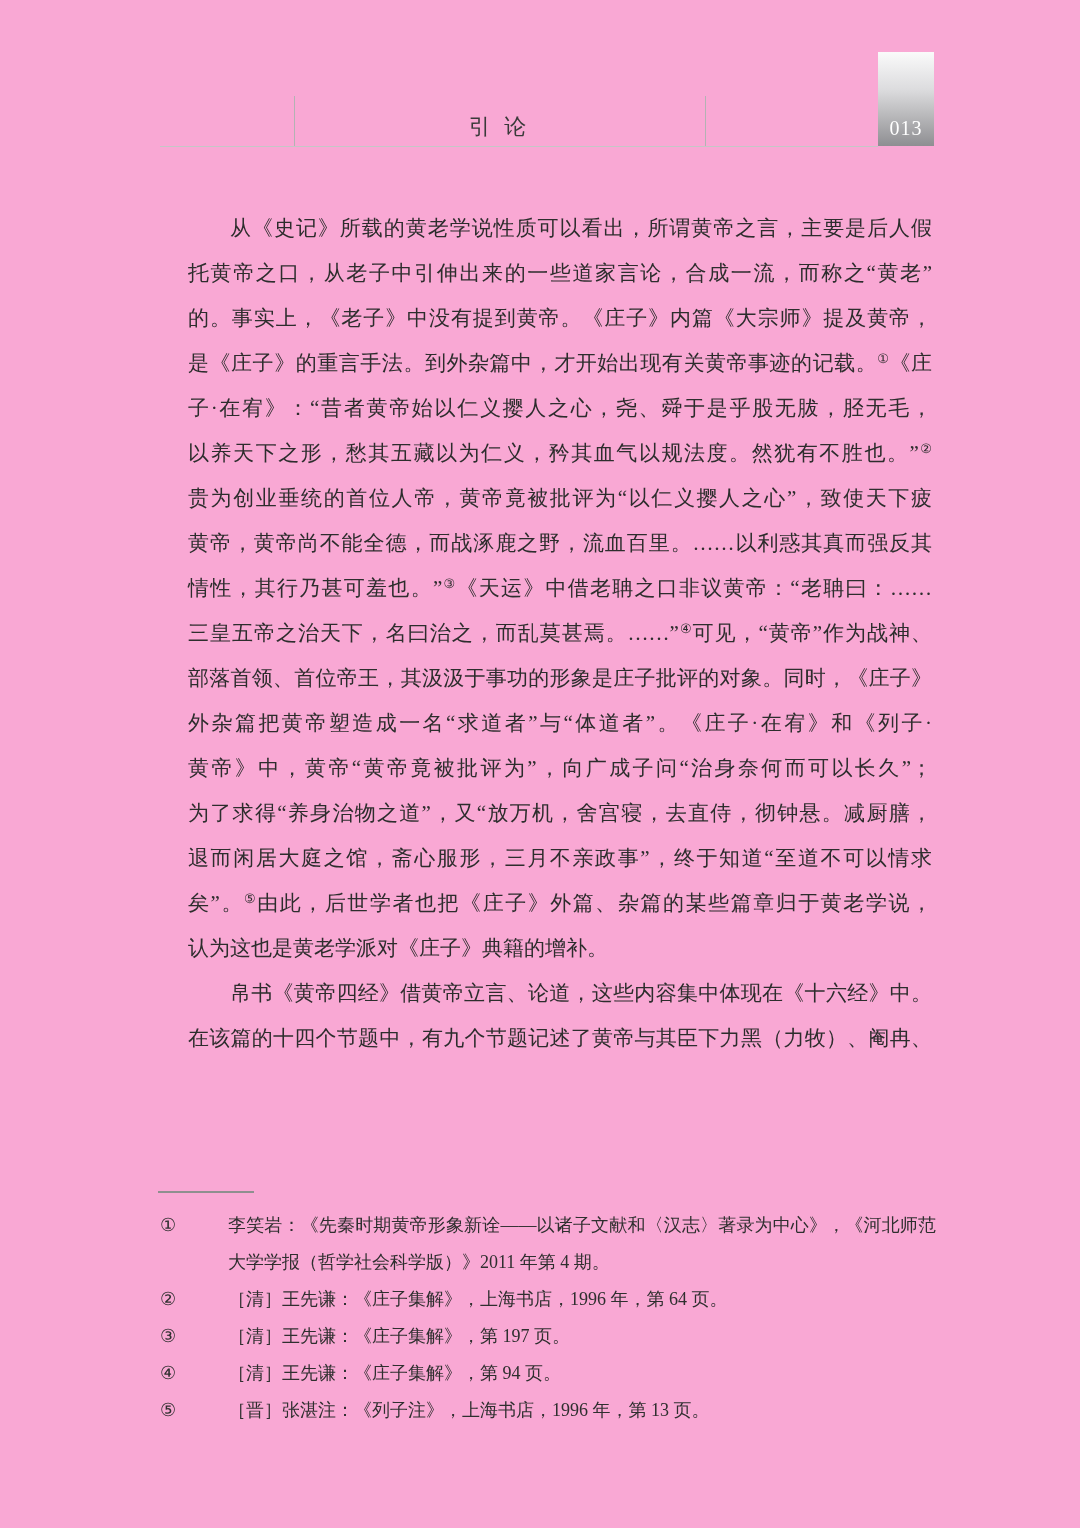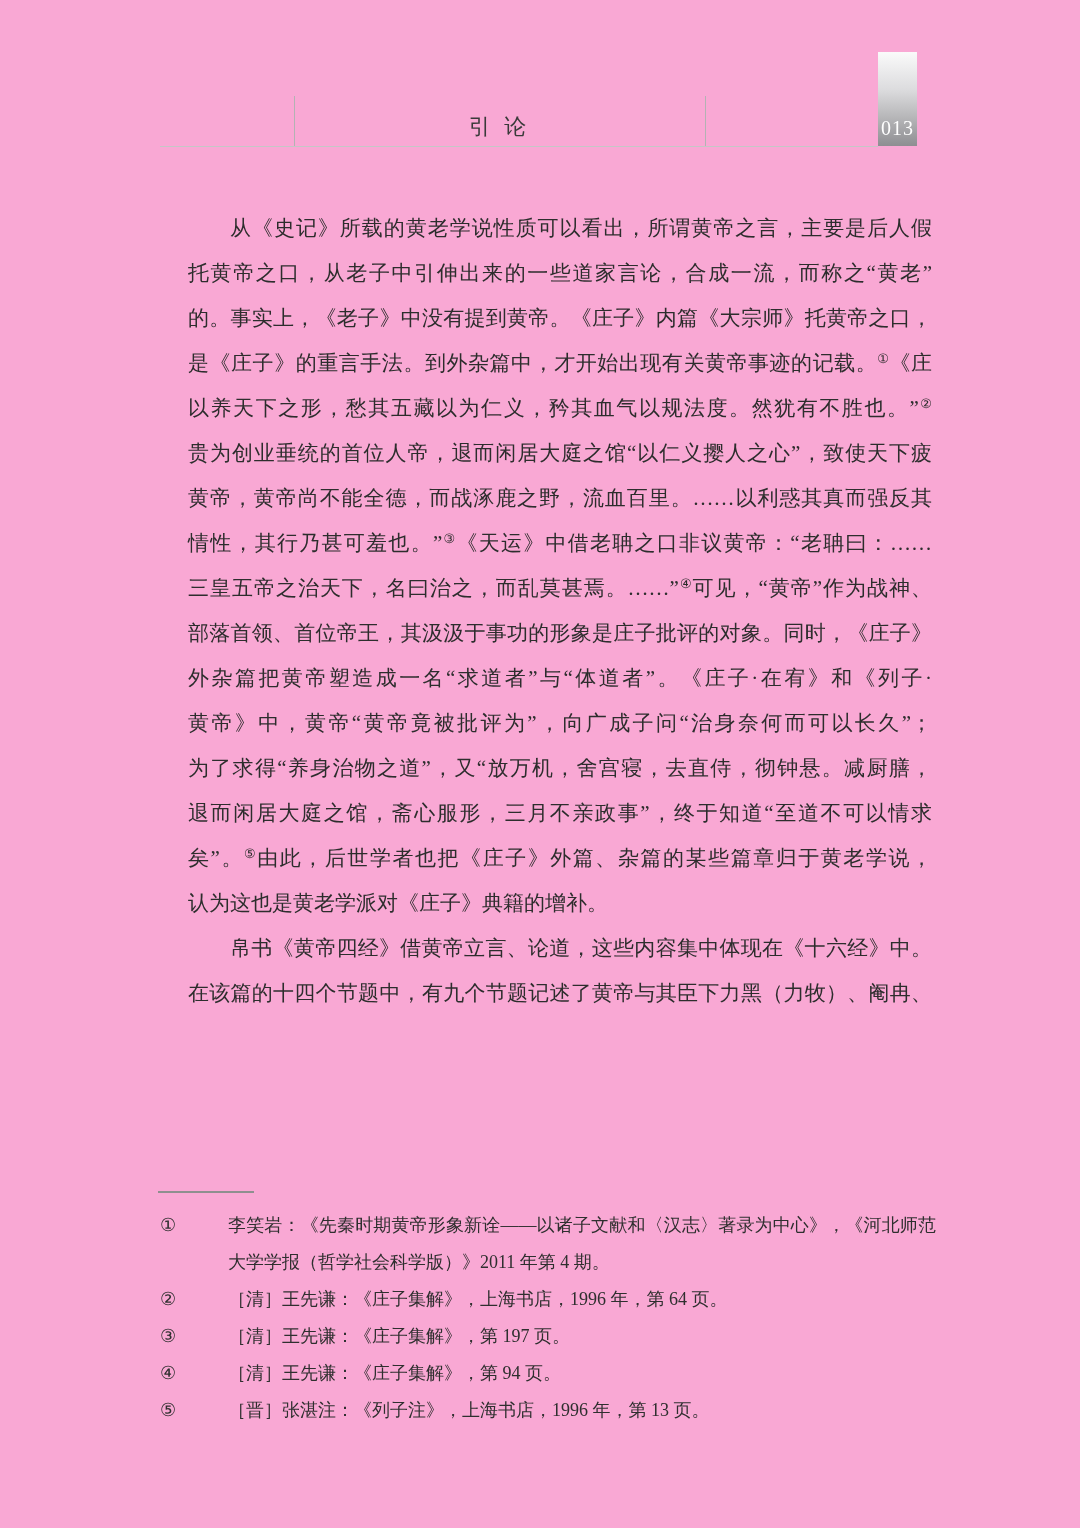--- a/index.html
+++ b/index.html
@@ -12,21 +12,21 @@
   
   .header-rule { position:absolute; left:160px; top:146px; width:718px; height:1px; background:#c6c6c6; }
   .tick { position:absolute; top:96px; width:1px; height:50px; background:#b3b3b3; }
   .tick-left  { left:294px; }
   .tick-right { left:705px; }
   .header-title {
     position:absolute; top:112px; left:294px; width:411px;
     text-align:center; font-size:22px; letter-spacing:4px; color:#3a3a3a;
   }
   .page-bar {
-    position:absolute; left:878px; top:52px; width:39px; height:94px;
+    position:absolute; left:878px; top:52px; width:56px; height:94px;
     background:linear-gradient(to bottom,#fafafa 0%,#dcdcde 40%,#bcbcbe 65%,#8e8e92 100%);
   }
   .page-num {
     position:absolute; left:0; right:0; bottom:6px; text-align:center;
     color:#ffffff; font-size:20px; letter-spacing:1px;
   }
   
   .body-text {
     position:absolute; left:160px; top:206px; width:772px;
     font-size:21px; line-height:45px; color:#2d2d2d;
@@ -54,24 +54,25 @@
   <div class="tick tick-right"></div>
   <div class="header-title">引 论</div>
   <div class="header-rule"></div>
   <div class="page-bar">
     <div class="page-num">013</div>
   </div>
 
   <main class="body-text">
       <div class="line indent">从《史记》所载的黄老学说性质可以看出，所谓黄帝之言，主要是后人假</div>
       <div class="line">托黄帝之口，从老子中引伸出来的一些道家言论，合成一流，而称之“黄老”</div>
-      <div class="line">的。事实上，《老子》中没有提到黄帝。《庄子》内篇《大宗师》托黄帝之口，</div>
+      <div class="line">的。事实上，《老子》中没有提到黄帝。《庄子》内篇《大宗师》提及黄帝，</div>
       <div class="line">是《庄子》的重言手法。到外杂篇中，才开始出现有关黄帝事迹的记载。<sup class="fnref">①</sup>《庄</div>
+      <div class="line">子·在宥》：“昔者黄帝始以仁义撄人之心，尧、舜于是乎股无胈，胫无毛，</div>
       <div class="line">以养天下之形，愁其五藏以为仁义，矜其血气以规法度。然犹有不胜也。”<sup class="fnref">②</sup></div>
-      <div class="line">贵为创业垂统的首位人帝，退而闲居大庭之馆“以仁义撄人之心”，致使天下疲</div>
+      <div class="line">贵为创业垂统的首位人帝，黄帝竟被批评为“以仁义撄人之心”，致使天下疲</div>
       <div class="line">黄帝，黄帝尚不能全德，而战涿鹿之野，流血百里。……以利惑其真而强反其</div>
       <div class="line">情性，其行乃甚可羞也。”<sup class="fnref">③</sup>《天运》中借老聃之口非议黄帝：“老聃曰：……</div>
       <div class="line">三皇五帝之治天下，名曰治之，而乱莫甚焉。……”<sup class="fnref">④</sup>可见，“黄帝”作为战神、</div>
       <div class="line">部落首领、首位帝王，其汲汲于事功的形象是庄子批评的对象。同时，《庄子》</div>
       <div class="line">外杂篇把黄帝塑造成一名“求道者”与“体道者”。《庄子·在宥》和《列子·</div>
       <div class="line">黄帝》中，黄帝“黄帝竟被批评为”，向广成子问“治身奈何而可以长久”；</div>
       <div class="line">为了求得“养身治物之道”，又“放万机，舍宫寝，去直侍，彻钟悬。减厨膳，</div>
       <div class="line">退而闲居大庭之馆，斋心服形，三月不亲政事”，终于知道“至道不可以情求</div>
       <div class="line">矣”。<sup class="fnref">⑤</sup>由此，后世学者也把《庄子》外篇、杂篇的某些篇章归于黄老学说，</div>
       <div class="line para-end">认为这也是黄老学派对《庄子》典籍的增补。</div>

